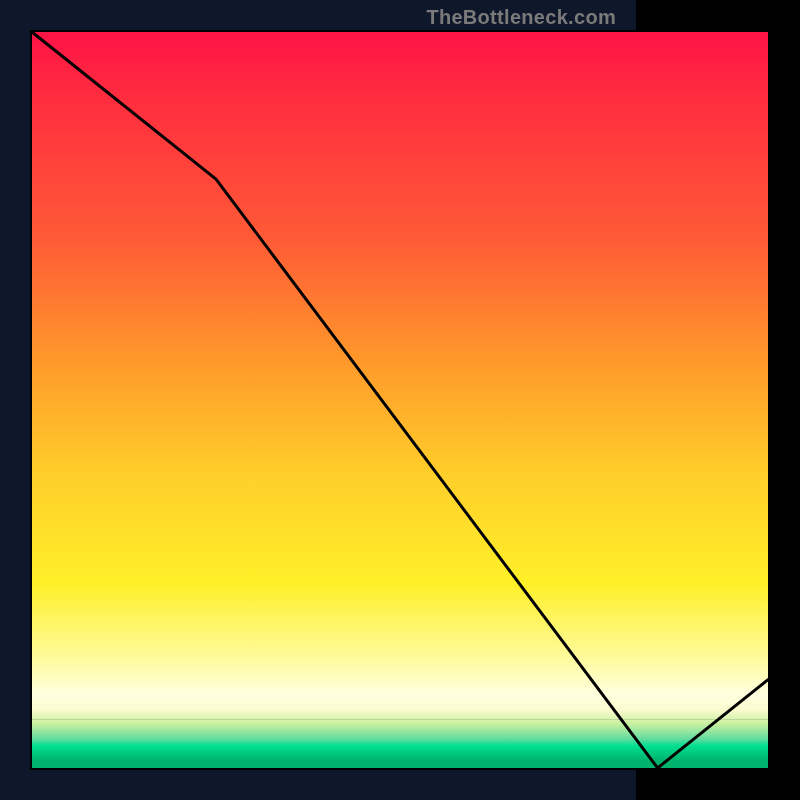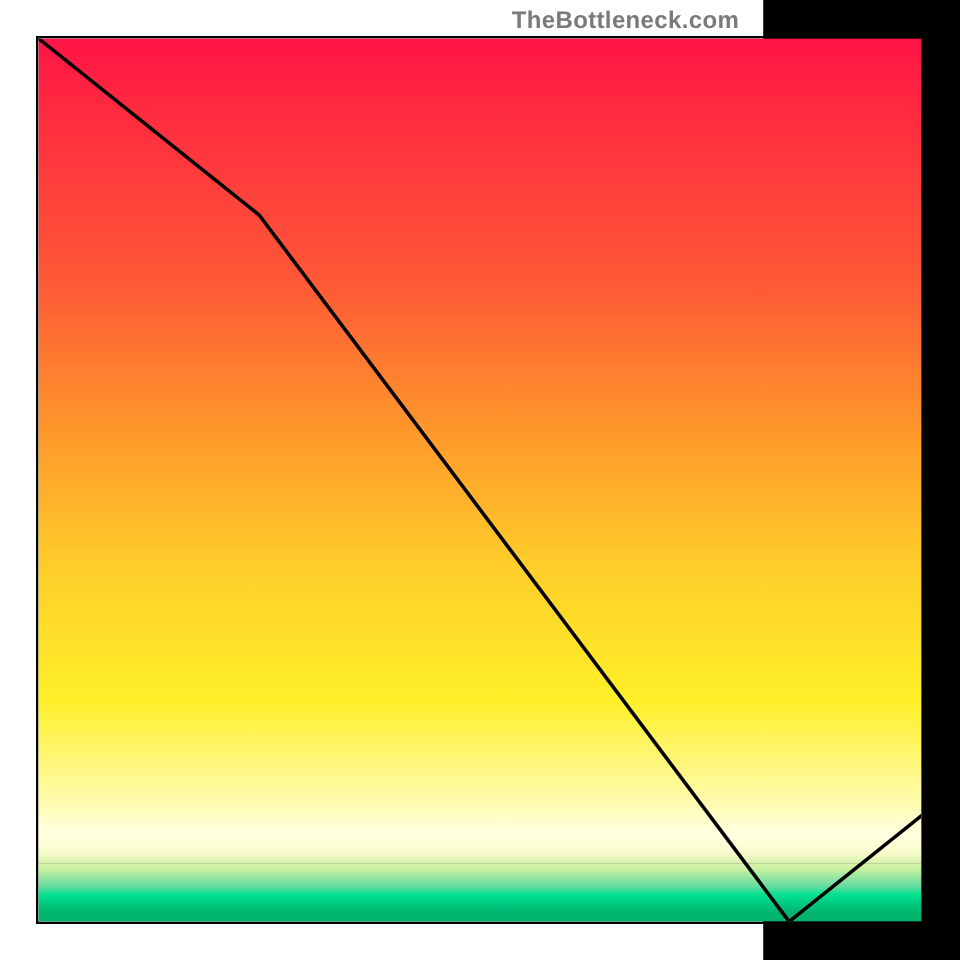--- a/index.html
+++ b/index.html
@@ -8,21 +8,21 @@
     width: 800px;
     height: 800px;
     background: #000;
     overflow: hidden;
     font-family: Arial, Helvetica, sans-serif;
   }
   .frame {
     position: relative;
     width: 636px;
     height: 800px;
-    background: #ffffff;
+    background: #0f172a;
   }
   .watermark {
     position: absolute;
     top: 6px;
     right: 20px;
     color: #7a7a7a;
     font-size: 20px;
     font-weight: 600;
     letter-spacing: 0.3px;
     z-index: 10;

